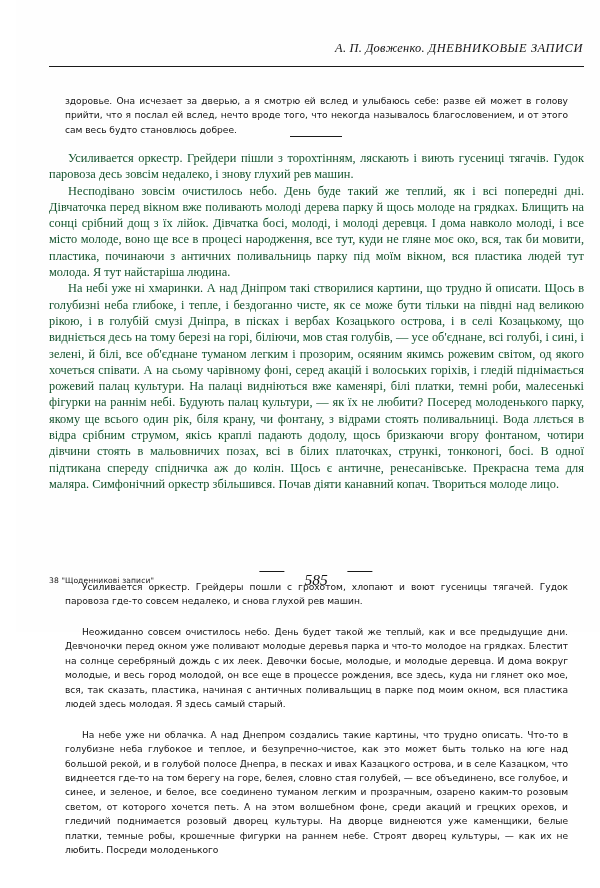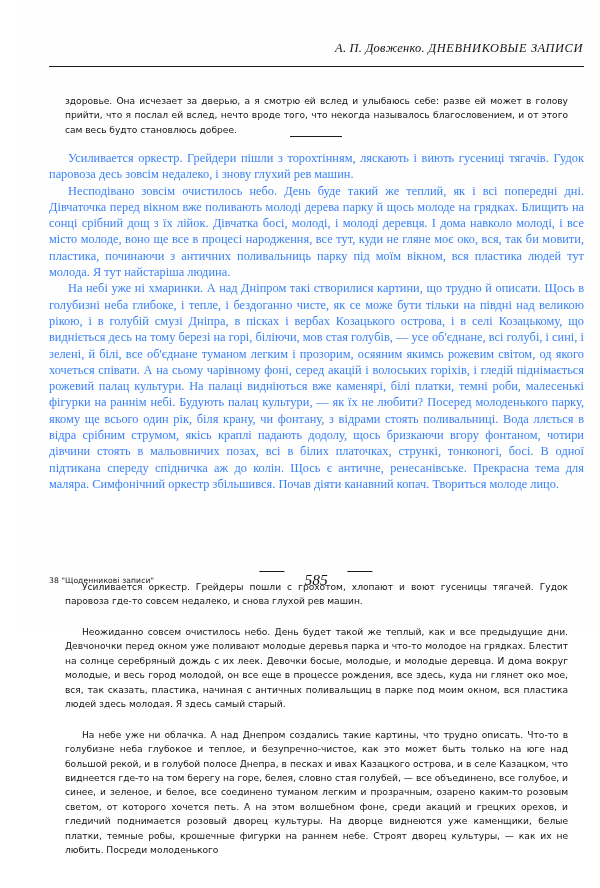--- a/index.html
+++ b/index.html
@@ -74,21 +74,21 @@
   .ru-text p.indent {
     text-indent: 17px;
   }
 
   .ua-text {
     font-family: "Liberation Serif", "DejaVu Serif", serif;
     font-size: 12.35px;
     line-height: 16.3px;
     text-align: justify;
     text-justify: inter-word;
-    color: #3b82f6;
+    color: #14532d;
     letter-spacing: 0.02px;
   }
   .ua-text p {
     margin: 0;
     text-indent: 19px;
   }
 
   #top-tail {
     top: 78px;
   }

